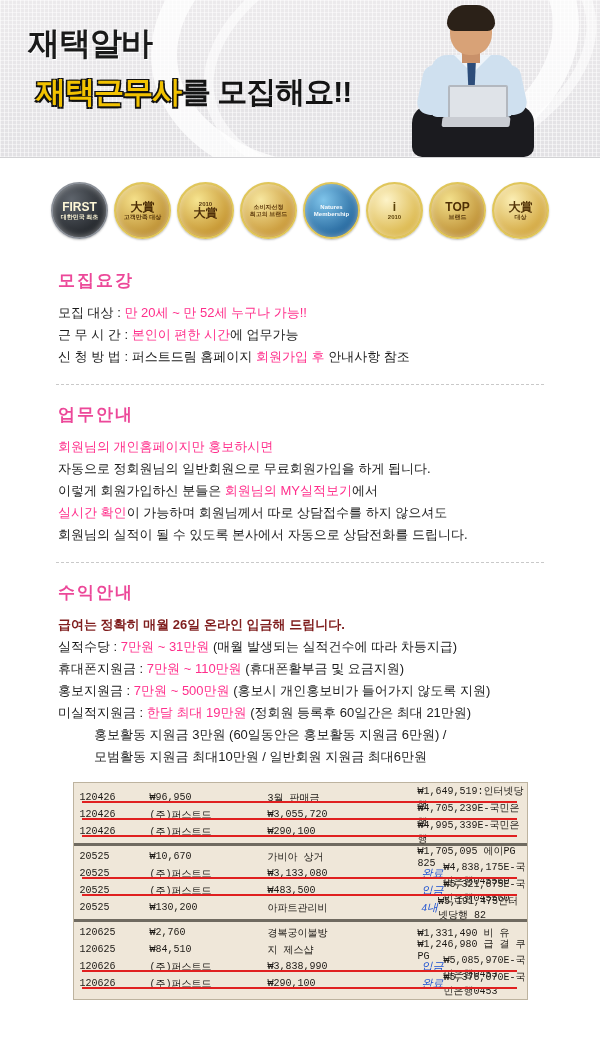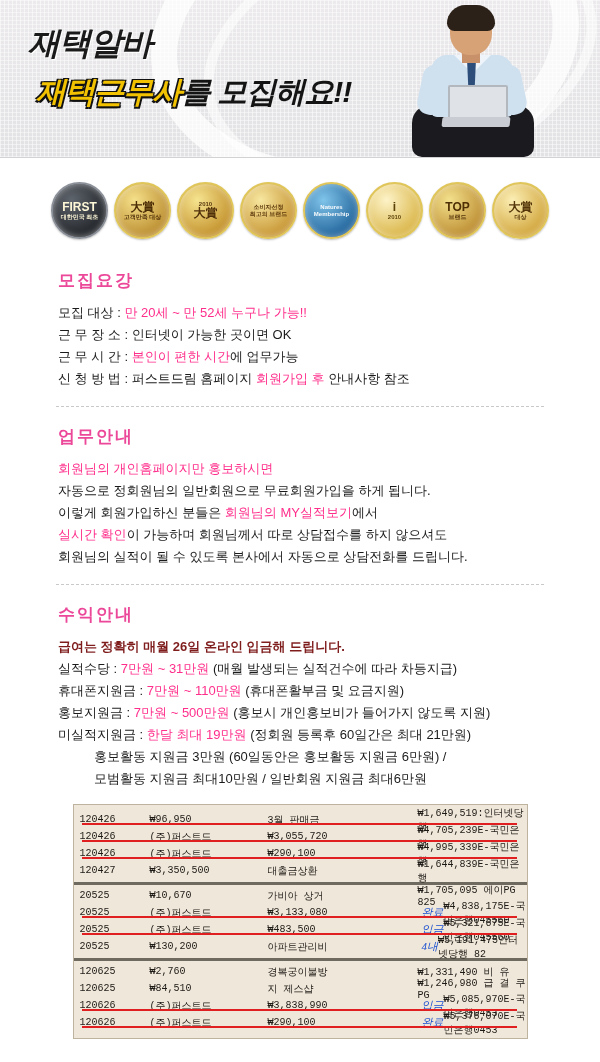--- a/index.html
+++ b/index.html
@@ -14,21 +14,20 @@
   }
 
   
   .banner {
     position: relative;
     width: 600px;
     height: 158px;
     background: #e8e8ea;
     overflow: hidden;
     border-bottom: 1px solid #d2d2d4;
-    font-style: italic;
   }
   .banner-texture {
     position: absolute;
     inset: 0;
     background:
       repeating-linear-gradient(90deg, rgba(255,255,255,0.55) 0 1px, rgba(0,0,0,0) 1px 4px),
       repeating-linear-gradient(0deg, rgba(255,255,255,0.45) 0 1px, rgba(0,0,0,0) 1px 4px),
       linear-gradient(180deg, #eceaec 0%, #e2e1e4 100%);
   }
   .banner-swoosh {
@@ -330,24 +329,20 @@
   <div class="section">
     <div class="sec-title-wrap">
       <div class="sec-title">모집요강</div>
     </div>
     <div class="lines">
       <div class="line">
         <span class="lbl">모집 대상 :</span>
         <span class="pink">만 20세 ~ 만 52세 누구나 가능!!</span>
       </div>
       <div class="line">
-        <span class="lbl">근 무 장 소 :</span>
-        <span>인터넷이 가능한 곳이면 OK</span>
-      </div>
-      <div class="line">
         <span class="lbl">근 무 시 간 :</span>
         <span class="pink">본인이 편한 시간</span><span>에 업무가능</span>
       </div>
       <div class="line">
         <span class="lbl">신 청 방 법 :</span>
         <span>퍼스트드림 홈페이지 </span><span class="pink">회원가입 후</span><span> 안내사항 참조</span>
       </div>
     </div>
   </div>
 
@@ -417,26 +412,20 @@
           <span class="c1">120426</span>
           <span class="c2">(주)퍼스트드</span>
           <span class="c3">₩3,055,720</span>
           <span class="c4">₩4,705,239E-국민은행</span>
         </div>
         <div class="rrow strike">
           <span class="c1">120426</span>
           <span class="c2">(주)퍼스트드</span>
           <span class="c3">₩290,100</span>
           <span class="c4">₩4,995,339E-국민은행</span>
-        </div>
-        <div class="rrow">
-          <span class="c1">120427</span>
-          <span class="c2">₩3,350,500</span>
-          <span class="c3">대출금상환</span>
-          <span class="c4">₩1,644,839E-국민은행</span>
         </div>
       </div>
 
       <div class="rgroup">
         <div class="rrow">
           <span class="c1">20525</span>
           <span class="c2">₩10,670</span>
           <span class="c3">가비아 상거</span>
           <span class="c4">₩1,705,095 에이PG      825</span>
         </div>

